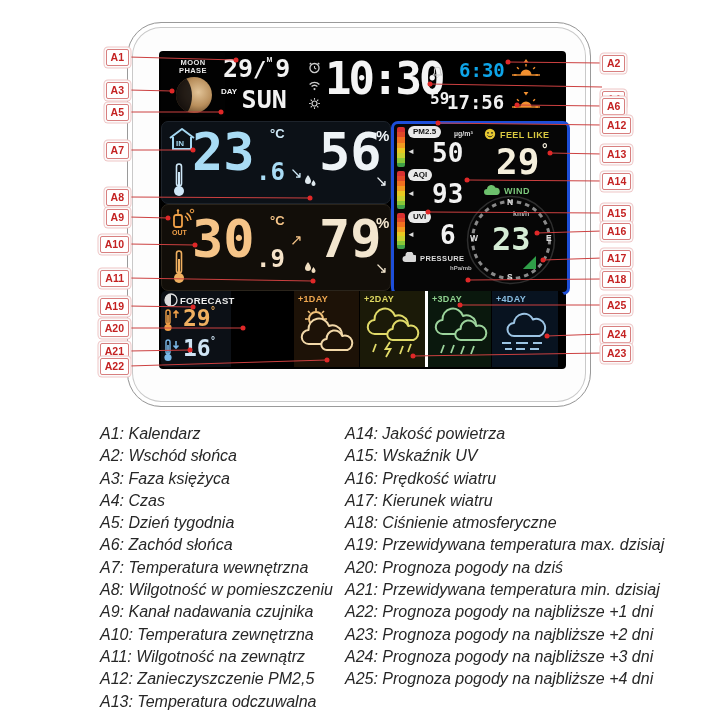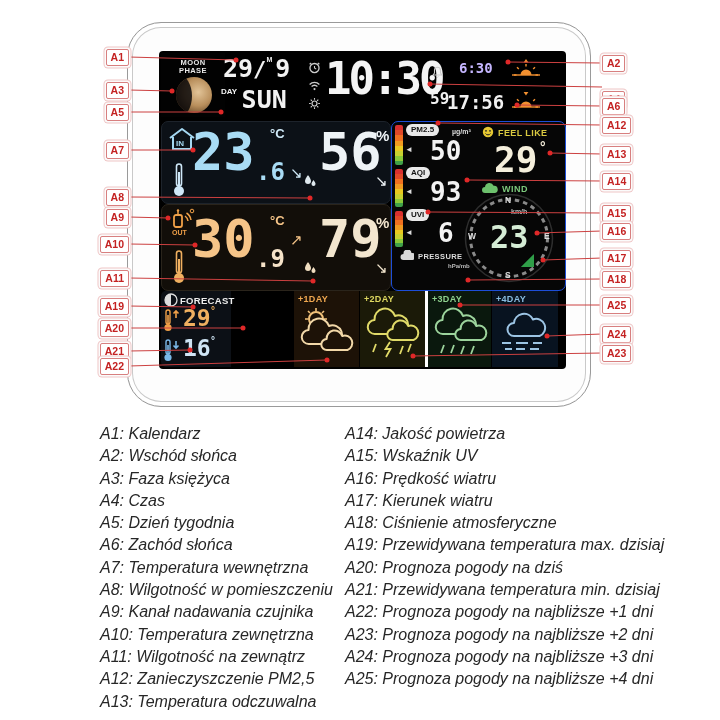--- a/index.html
+++ b/index.html
@@ -20,21 +20,21 @@
   .moonlabel{left:8px;top:6px;width:48px;text-align:center;font-size:7.5px;letter-spacing:.4px;color:#e8e8e8;}
   .moon{left:15px;top:24px;width:36px;height:36px;border-radius:50%;overflow:hidden;
         background:radial-gradient(circle at 62% 42%, #e2c498 0%, #b98f5c 45%, #6b4c2a 78%, #241507 100%);}
   .moon::before{content:"";position:absolute;left:-10px;top:-2px;width:26px;height:42px;border-radius:50%;
         background:rgba(3,3,6,.82);}
   .datewrap{left:64px;top:5px;color:#f2f2f2;}
   .dayrow{left:62px;top:36px;color:#f2f2f2;}
   .timewrap{left:166px;top:6px;color:#f4f4f4;}
   .panel{background:#0c1117;border:1px solid #1d232b;border-radius:7px;}
   .pout{background:#120e09;border-color:#2a241b;}
-  .pright{background:#060606;border:1px solid #1d4ed8;border-radius:7px;}
+  .pright{background:#060606;border:3px solid #1d4ed8;border-radius:7px;}
   .cbar{width:8px;border-radius:2px;
         background:linear-gradient(to bottom,#d83030 0 13%,#e04828 13% 26%,#f07020 26% 39%,#f09a20 39% 52%,#e8c820 52% 65%,#c8d030 65% 78%,#88c838 78% 90%,#40a048 90% 100%);}
   .badge{background:#e9e9e9;color:#111;font-size:8px;font-weight:bold;border-radius:8px;padding:2px 5px;line-height:1;}
   .ptr{color:#ddd;font-size:8px;line-height:1;}
   .fstrip{left:2px;top:240px;width:403px;height:76px;background:#000;border-radius:5px;overflow:hidden;}
   .fpanel{position:absolute;top:0;height:76px;width:65px;}
   .fdaylabel{position:absolute;left:4px;top:3px;font-size:9px;font-weight:bold;letter-spacing:.3px;}
 
   
   .callout{position:absolute;height:15px;background:#fff;border:1px solid #d87f7f;border-radius:2px;
@@ -82,21 +82,21 @@
           <path d="M6 1v1.6M6 9.4V11M1 6h1.6M9.4 6H11M2.5 2.5l1.1 1.1M8.4 8.4l1.1 1.1M9.5 2.5 8.4 3.6M3.6 8.4 2.5 9.5" stroke="#ccc" stroke-width="1"></path>
         </svg>
 
       <div class="abs seg timewrap" style="font-size:44px;letter-spacing:-3px;">10:30</div>
       <svg class="abs" style="left:272px;top:14px;" width="13" height="13" viewBox="0 0 13 13">
           <path d="M2 10h9L9.5 8V5.2a3 3 0 0 0-6 0V8Z" fill="none" stroke="#ccc" stroke-width="1.1" stroke-linejoin="round"></path>
           <path d="M5.5 11.5a1.2 1.2 0 0 0 2 0" stroke="#ccc" fill="none" stroke-width="1"></path>
         </svg>
       <div class="abs seg" style="left:271px;top:40px;font-size:16px;color:#f0f0f0;">59</div>
 
-      <div class="abs seg" style="left:300px;top:10px;font-size:14px;color:#c4b5fd;">6:30</div>
+      <div class="abs seg" style="left:300px;top:10px;font-size:19px;color:#0ea5e9;">6:30</div>
       <svg class="abs" style="left:352px;top:7px;" width="30" height="22" viewBox="0 0 30 22">
           <path d="M1 17H29" stroke="#f29030" stroke-width="1.4"></path>
           <path d="M9.5 17a5.5 5.5 0 0 1 11 0Z" fill="#f29030"></path>
           <path d="M15 8.5V6M7.8 11 6 9.2M22.2 11 24 9.2M5.5 17H3M27 17h-2.5" stroke="#f29030" stroke-width="1.4"></path>
           <path d="M15 1l2.4 3.4h-4.8Z" fill="#f29030"></path>
         </svg>
       <div class="abs seg" style="left:288px;top:42px;font-size:19px;color:#f0f0f0;">17:56</div>
       <svg class="abs" style="left:352px;top:39px;" width="30" height="22" viewBox="0 0 30 22">
           <path d="M1 17H29" stroke="#f29030" stroke-width="1.4"></path>
           <path d="M9.5 17a5.5 5.5 0 0 1 11 0Z" fill="#f29030"></path>

